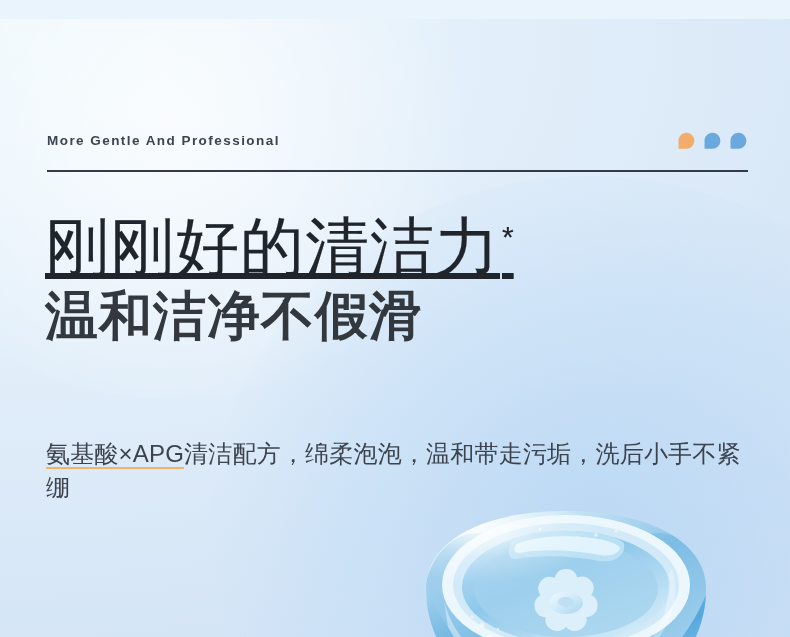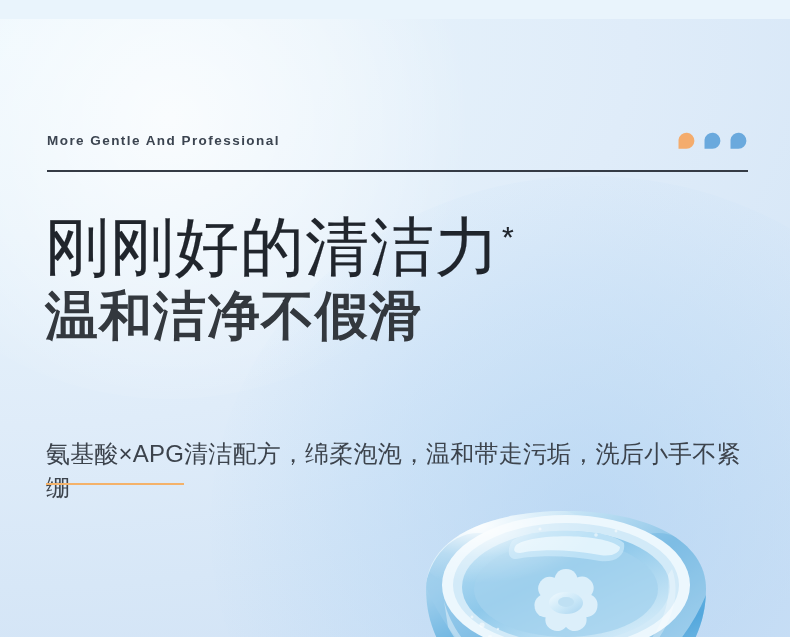--- a/index.html
+++ b/index.html
@@ -77,20 +77,21 @@
   
   .head-wrap { position:absolute; left:45px; top:196px; width:720px; }
 
   .head-thin {
     font-size:64px;
     font-weight:300;
     line-height:1.0;
     color:#20252c;
     letter-spacing:1px;
     white-space:nowrap;
+    text-decoration:underline;
     -webkit-text-stroke:0.15px #20252c;
   }
   .head-thin .star {
     font-size:30px;
     font-weight:400;
     vertical-align:super;
     letter-spacing:0;
     margin-left:2px;
   }
 
@@ -114,21 +115,21 @@
     color:#3c434c;
     letter-spacing:.2px;
   }
   .body-copy .hl {
     position:relative;
     display:inline;
     background-image:linear-gradient(#f4b26a,#f4b26a);
     background-repeat:no-repeat;
     background-size:100% 2.5px;
     background-position:0 100%;
-    padding-bottom:18px;
+    padding-bottom:2px;
   }
 
   
   .product {
     position:absolute;
     left:420px; top:486px;
     width:290px; height:230px;
     pointer-events:none;
   }
   .product svg { display:block; width:100%; height:100%; }

